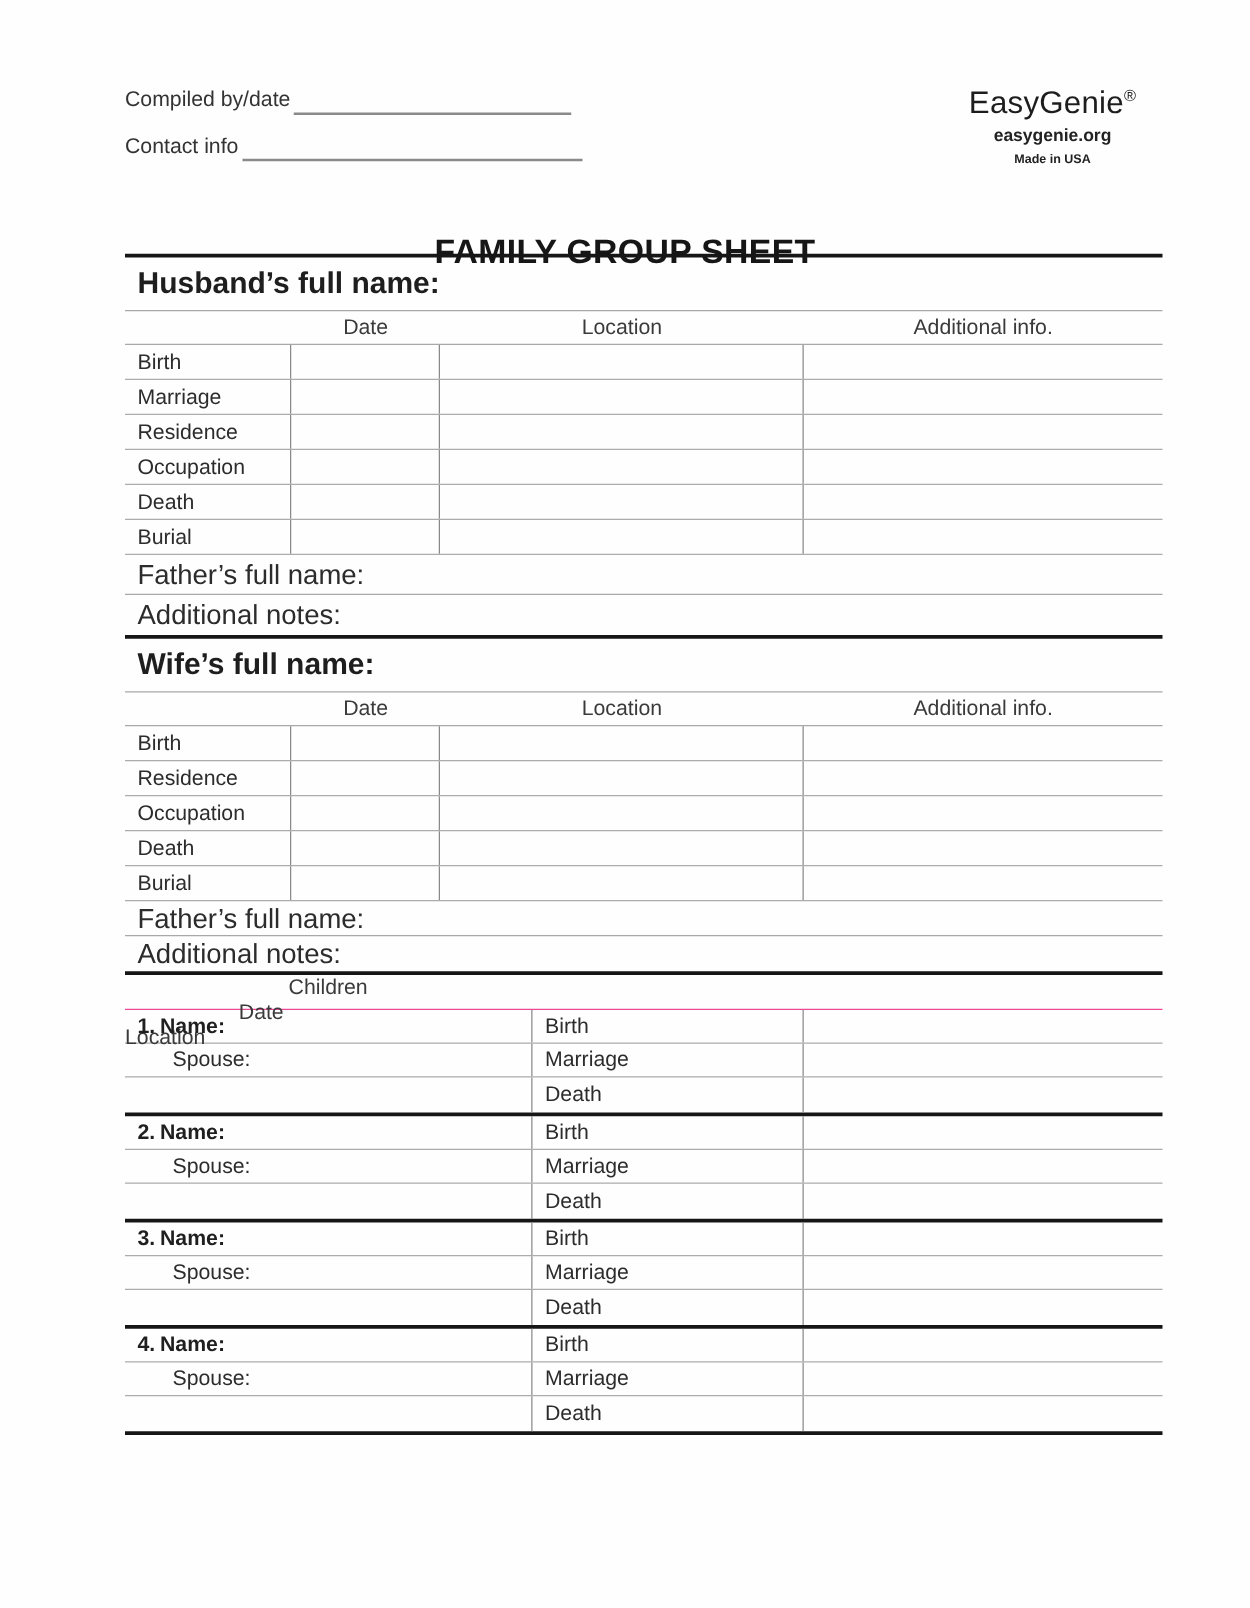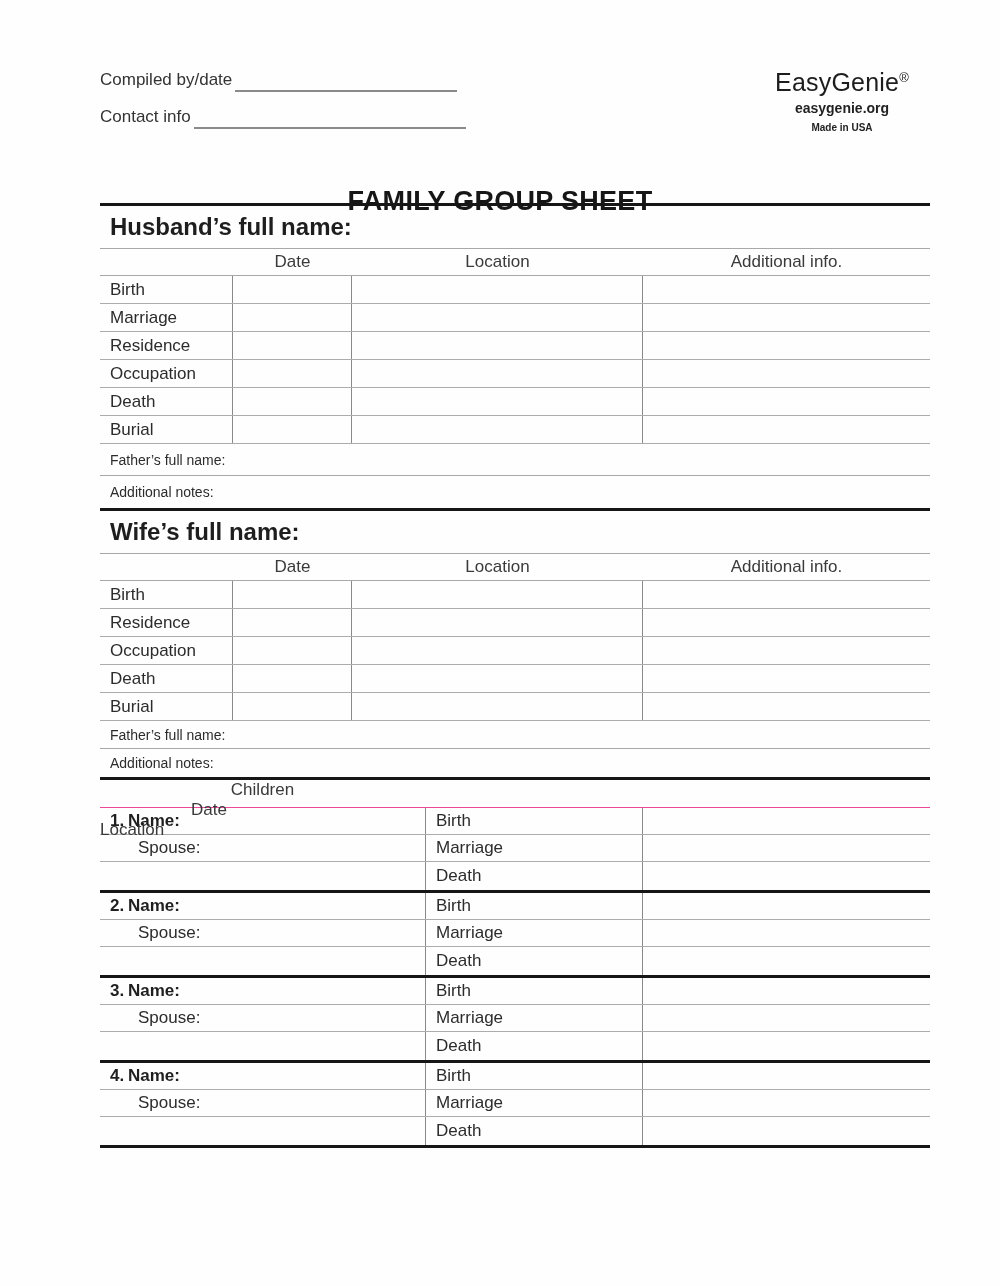--- a/index.html
+++ b/index.html
@@ -65,21 +65,21 @@
     font-size:17px; color:#2c2c2c;
     border-bottom:1px solid #acacac;
   }
   .g-label { width:133px; padding-left:10px; height:100%; display:flex; align-items:center; border-right:1px solid #8a8a8a; }
   .g-date  { width:119px; height:100%; border-right:1px solid #8a8a8a; }
   .g-loc   { width:291px; height:100%; border-right:1px solid #8a8a8a; }
   .g-addl  { flex:1; height:100%; }
 
   .wide-row {
     height:32px; display:flex; align-items:center;
-    padding-left:10px; font-size:14px; color:#2c2c2c;
+    padding-left:10px; font-size:22px; color:#2c2c2c;
     border-bottom:1px solid #a8a8a8;
   }
   .wide-row.last { border-bottom:none; }
   .wife .wide-row { height:28px; }
 
   
   .children-headers {
     display:flex; height:28px; align-items:flex-start;
     font-size:17px; color:#3a3a3a;
     border-bottom:1px solid #ec4899;

